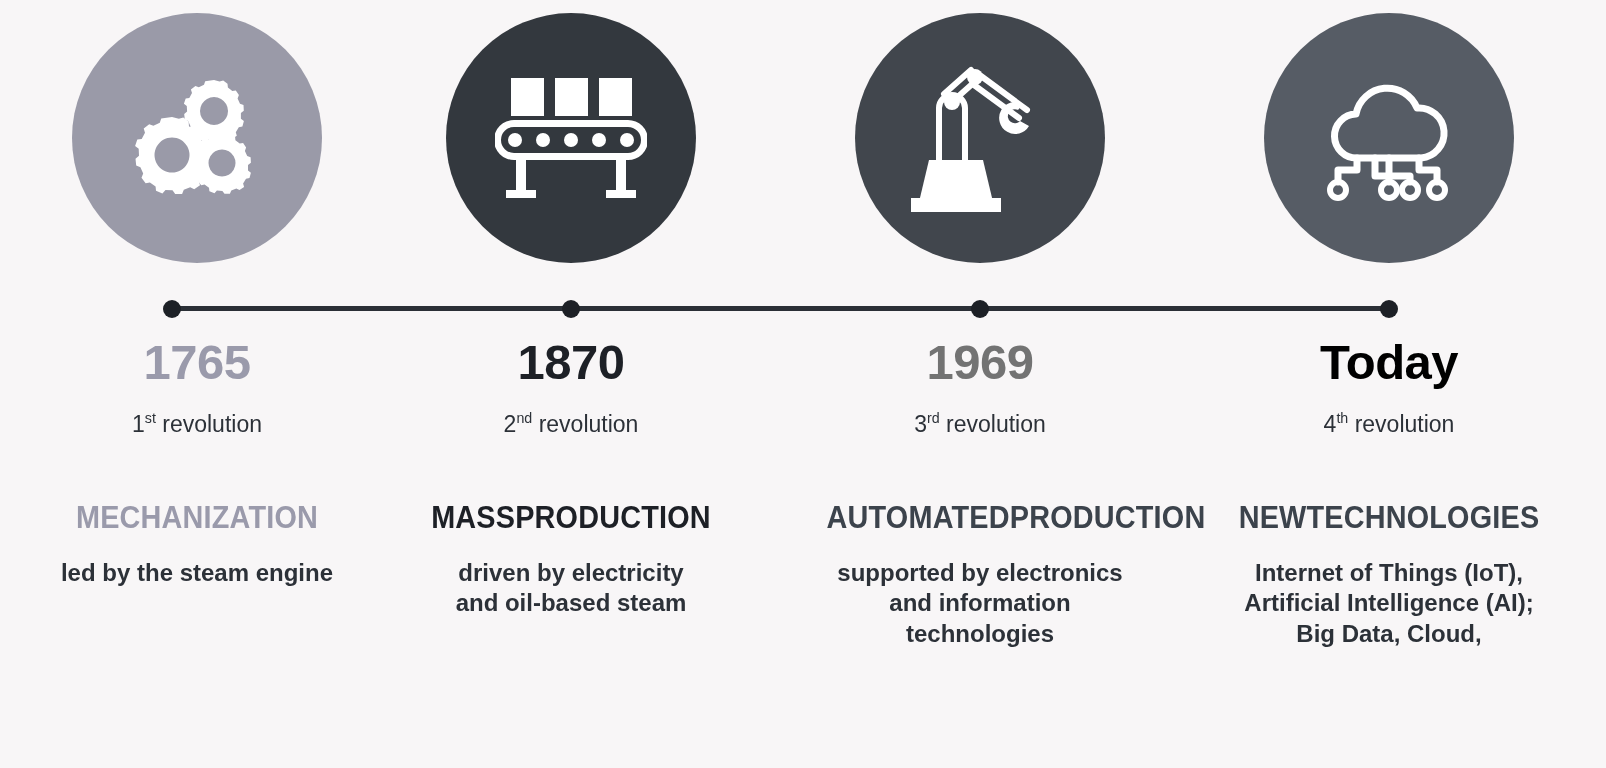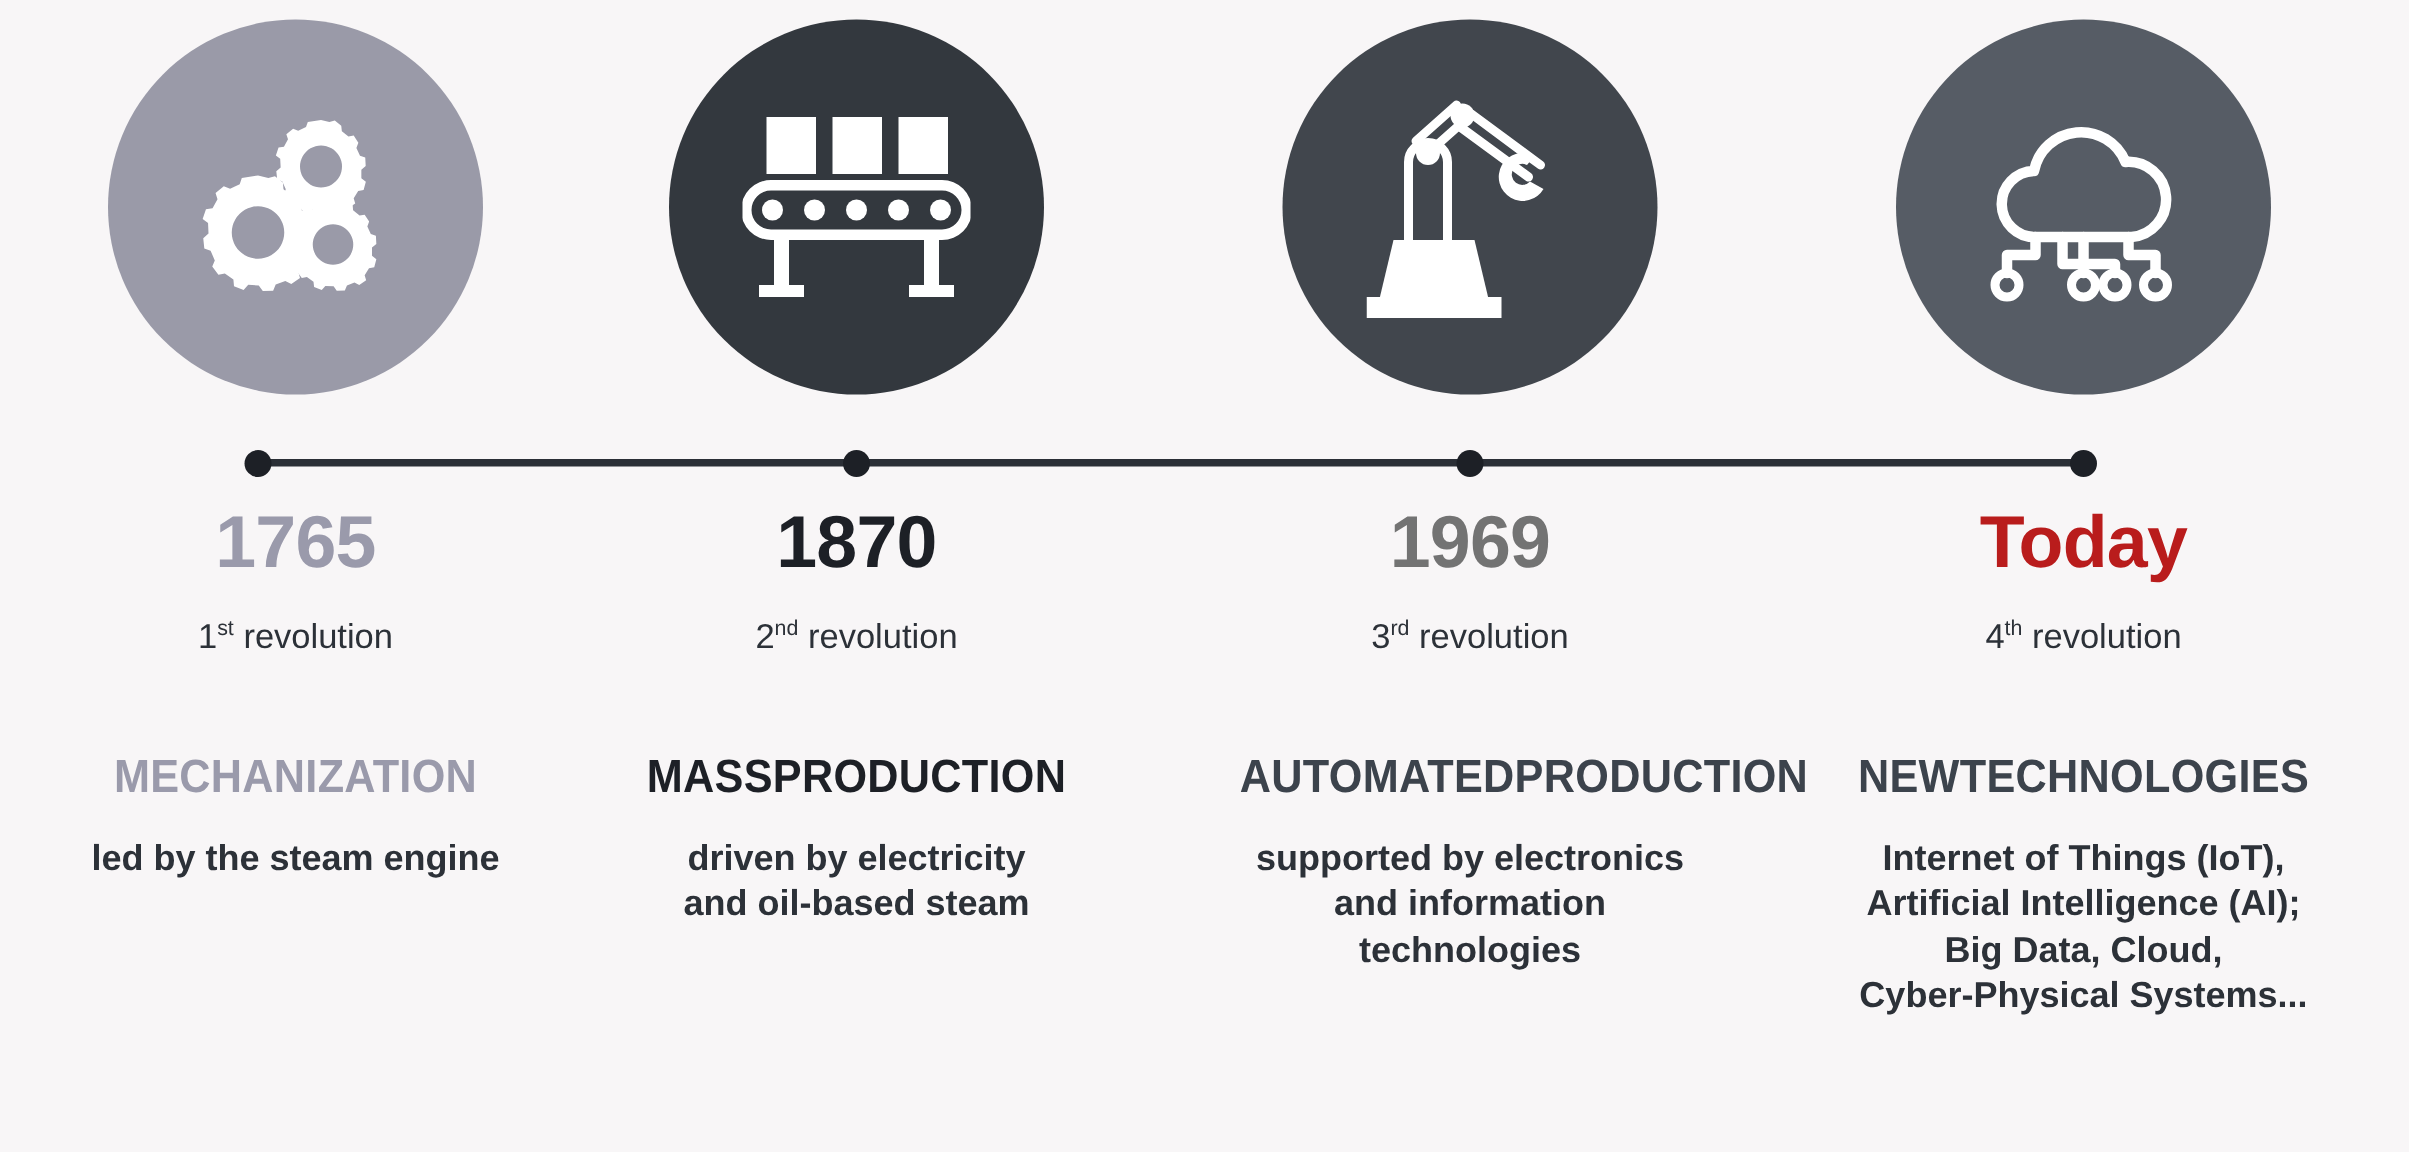--- a/index.html
+++ b/index.html
@@ -255,25 +255,24 @@
       <div class="rev" id="r2">3<sup>rd</sup> revolution</div>
       <div class="headline" id="h2" style="color: rgb(60, 67, 76);"><span class="dline">AUTOMATED</span><span class="dline">PRODUCTION</span></div>
       <div class="desc" id="ds2">
           <span class="dline">supported by electronics</span>
           <span class="dline">and information</span>
           <span class="dline">technologies</span>
         </div>
     </div>
 
     <div class="col" id="col3" style="left: 1224px;">
-      <div class="year" id="y3" style="color: #b91c1c;">Today</div>
+      <div class="year" id="y3" style="color: #000000;">Today</div>
       <div class="rev" id="r3">4<sup>th</sup> revolution</div>
       <div class="headline" id="h3" style="color: rgb(60, 67, 76);"><span class="dline">NEW</span><span class="dline">TECHNOLOGIES</span></div>
       <div class="desc" id="ds3">
           <span class="dline">Internet of Things (IoT),</span>
           <span class="dline">Artificial Intelligence (AI);</span>
           <span class="dline">Big Data, Cloud,</span>
-          <span class="dline">Cyber-Physical Systems...</span>
         </div>
     </div>
 
   </div>
 </div>
 
 </body></html>

